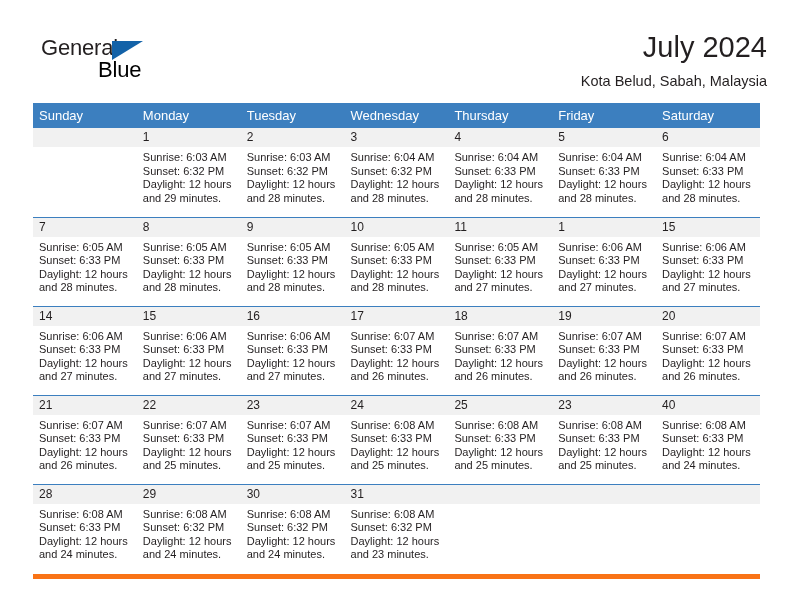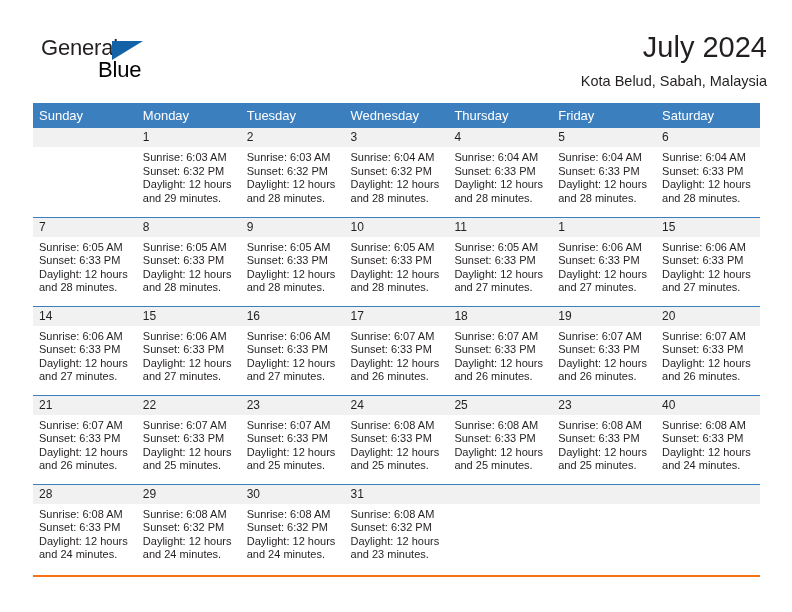--- a/index.html
+++ b/index.html
@@ -110,21 +110,21 @@
 
   .week-row td {
     vertical-align: top;
     padding: 0;
     border: none;
     border-bottom: 1px solid #3c7fbf;
     height: 89px;
     box-sizing: border-box;
   }
   .week-row:last-child td {
-    border-bottom: 2px solid #f97316;
+    border-bottom: 5px solid #f97316;
     height: 92px;
   }
 
   .daynum {
     background: #f1f1f1;
     font-size: 12px;
     color: #231f20;
     padding: 3px 0 3px 6px;
     height: 19px;
     box-sizing: border-box;

